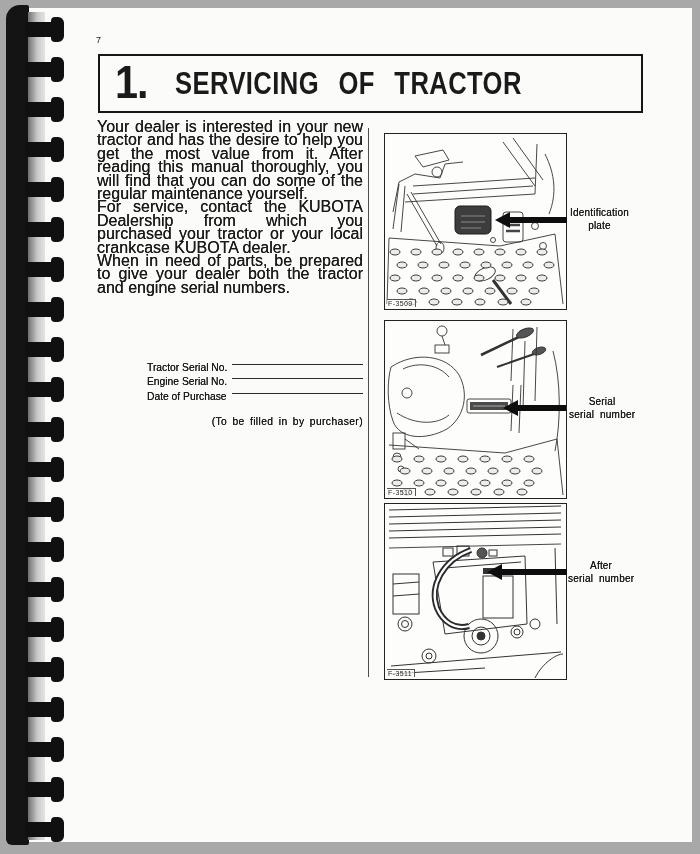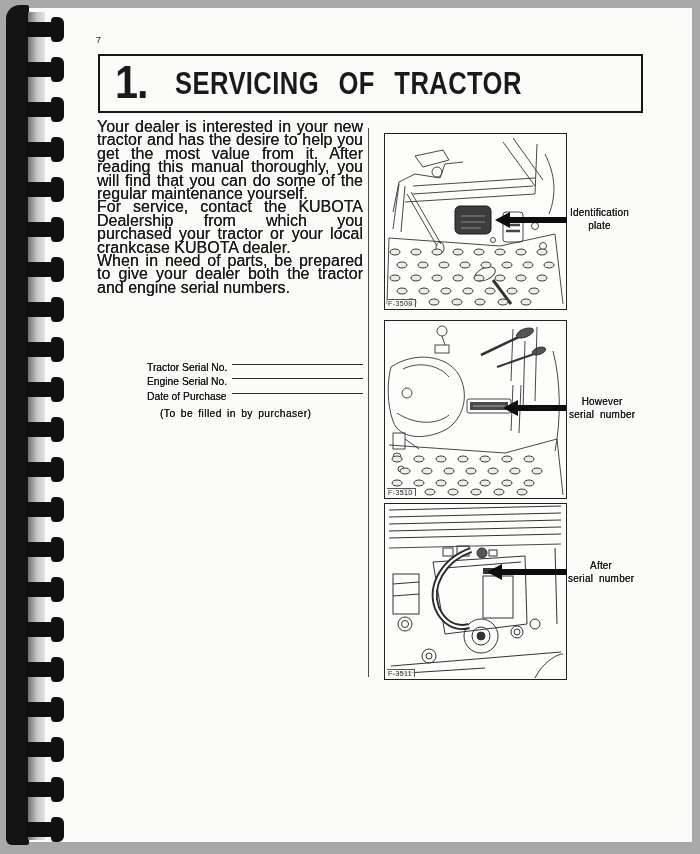--- a/index.html
+++ b/index.html
@@ -61,21 +61,21 @@
     text-shadow:0 0 0.45px var(--ink); z-index:2;
   }
   .body-text p{margin:0;}
 
   
   .serial-form{position:absolute; left:132px; top:360px; width:231px; font-size:10.3px; z-index:2;
     text-shadow:0 0 0.45px var(--ink);}
   .brand{font-weight:bold; font-size:10.5px; letter-spacing:0.3px; margin-bottom:3px;}
   .form-row{display:flex; align-items:center; margin-left:15px; height:14.5px;}
   .form-row .fline{flex:1; border-bottom:1px solid #2a2a2a; margin-left:5px; transform:translateY(-3px);}
-  .form-note{margin-left:28px; margin-top:4px; letter-spacing:0.4px; word-spacing:2px;}
+  .form-note{margin-left:28px; margin-top:12px; letter-spacing:0.4px; word-spacing:2px;text-align:right;}
 
   
   .divider{position:absolute; left:368px; top:128px; width:1px; height:549px; background:#4d4d4d; z-index:2;}
 
   
   .figure{
     position:absolute; left:384px; width:181px;
     border:1.4px solid #222; background:#fdfdfc; z-index:2;
   }
   .figure svg{display:block; width:100%; height:100%;}
@@ -338,20 +338,20 @@
   <div class="arrow" style="left:487px; top:564px; width:80px;">
     <div class="head"></div>
       <div class="shaft"></div>
   </div>
 
   <div class="callout" style="left:570px; top:206px;">
     <div>Identification</div>
     <div>plate</div>
   </div>
   <div class="callout" style="left:569px; top:395px;">
-    <div>However</div>
+    <div>Serial</div>
     <div>serial number</div>
   </div>
   <div class="callout" style="left:568px; top:559px;">
     <div>After</div>
     <div>serial number</div>
   </div>
 </div>
 
 </body></html>

